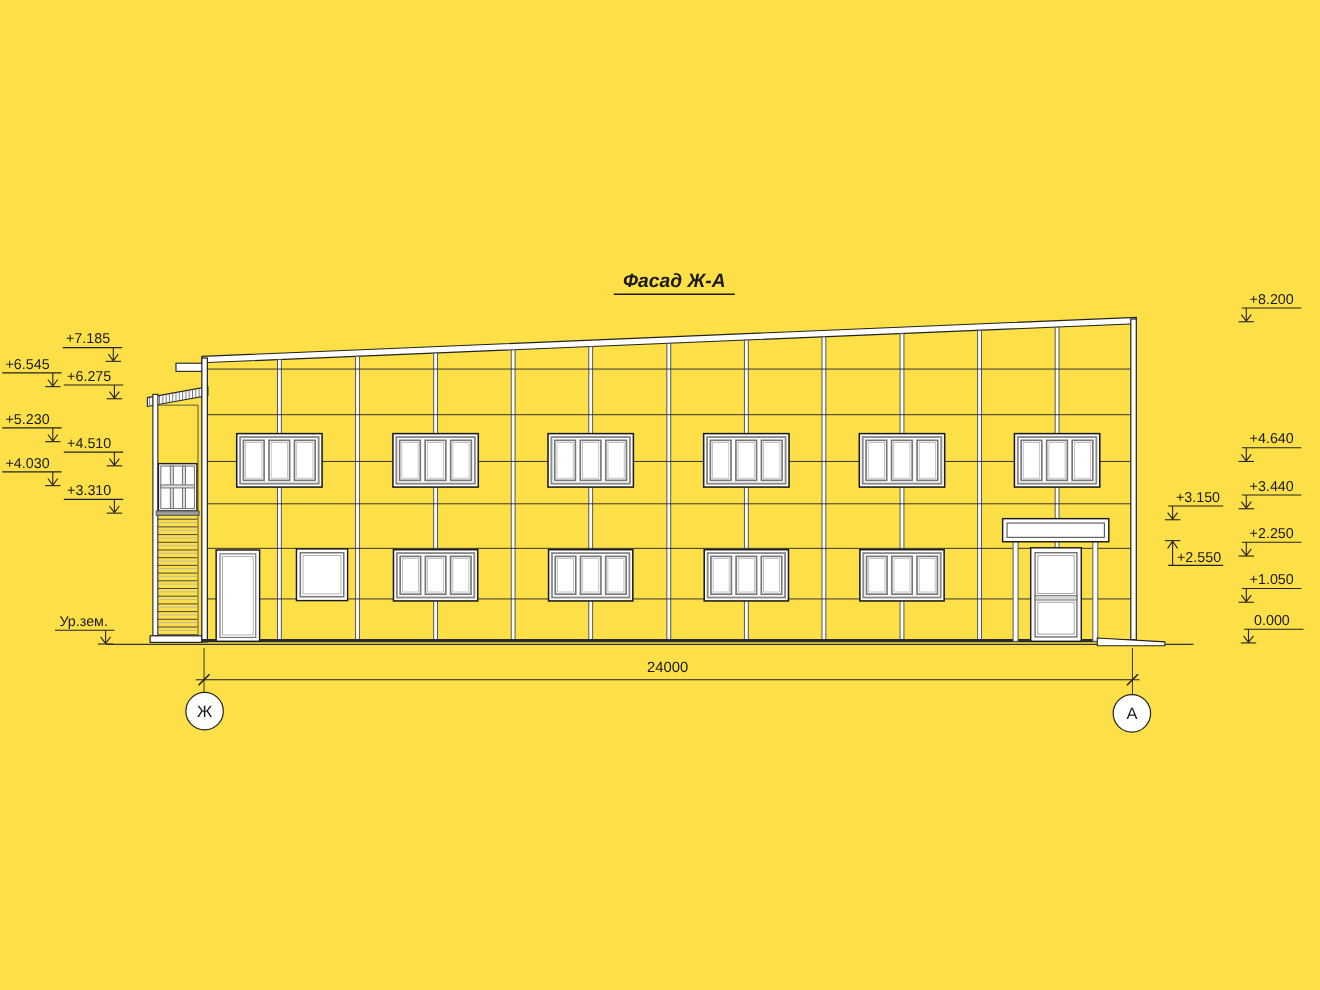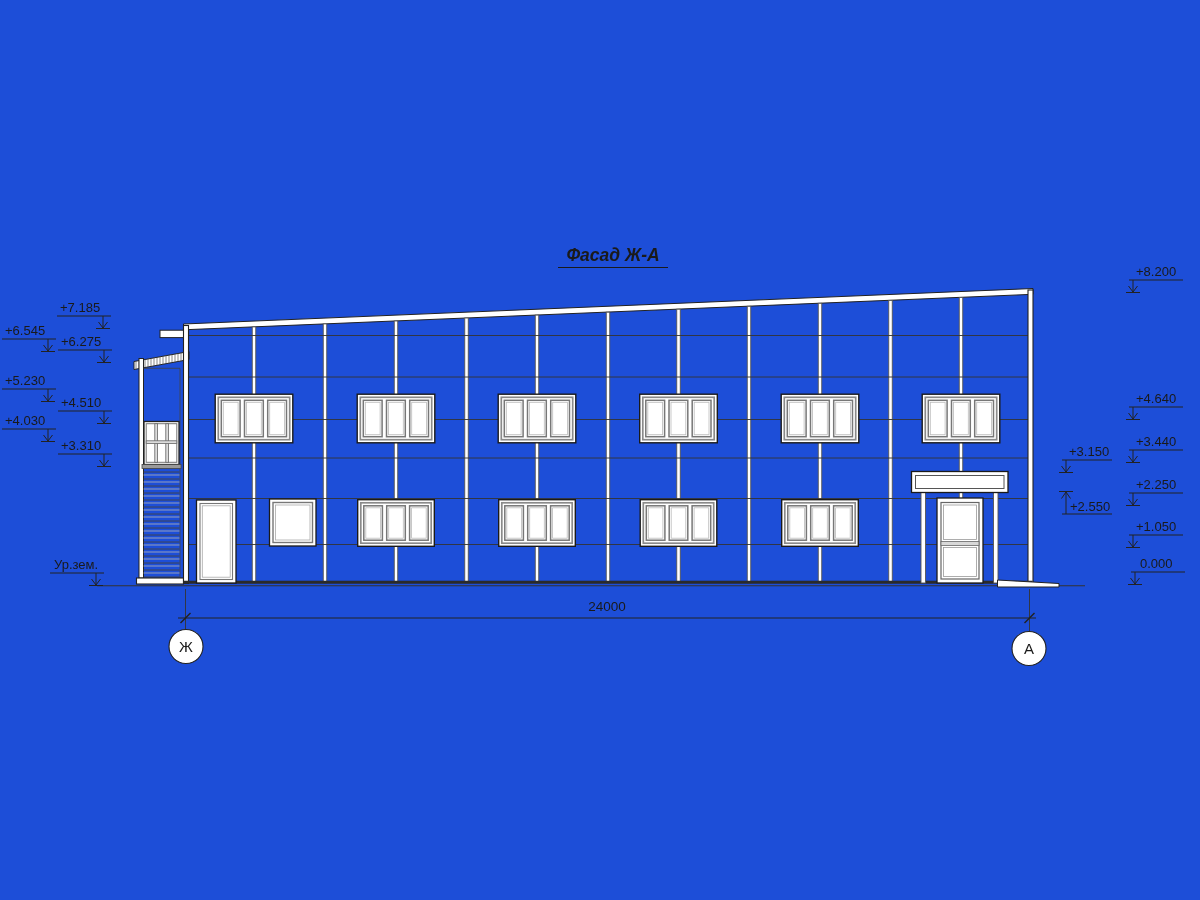--- a/index.html
+++ b/index.html
@@ -1,16 +1,16 @@
 <!DOCTYPE html>
 <html><head>
 <meta charset="utf-8">
 <style>
   html,body{margin:0;padding:0;background:#ffffff;}
-  .canvas{position:relative;width:1200px;height:900px;background:#1d4ed8;overflow:hidden;
+  .canvas{position:relative;width:1200px;height:900px;background:#fde047;overflow:hidden;
           font-family:"Liberation Sans", sans-serif;}
   svg text{font-family:"Liberation Sans", sans-serif; fill:#1a1a1a;}
   .title-text{font-size:17.5px;font-style:italic;font-weight:bold;}
   .mark-text{font-size:13px;}
   .dim-text{font-size:13.5px;}
   .axis-text{font-size:15px;}
 </style>
 </head>
 <body>
 

